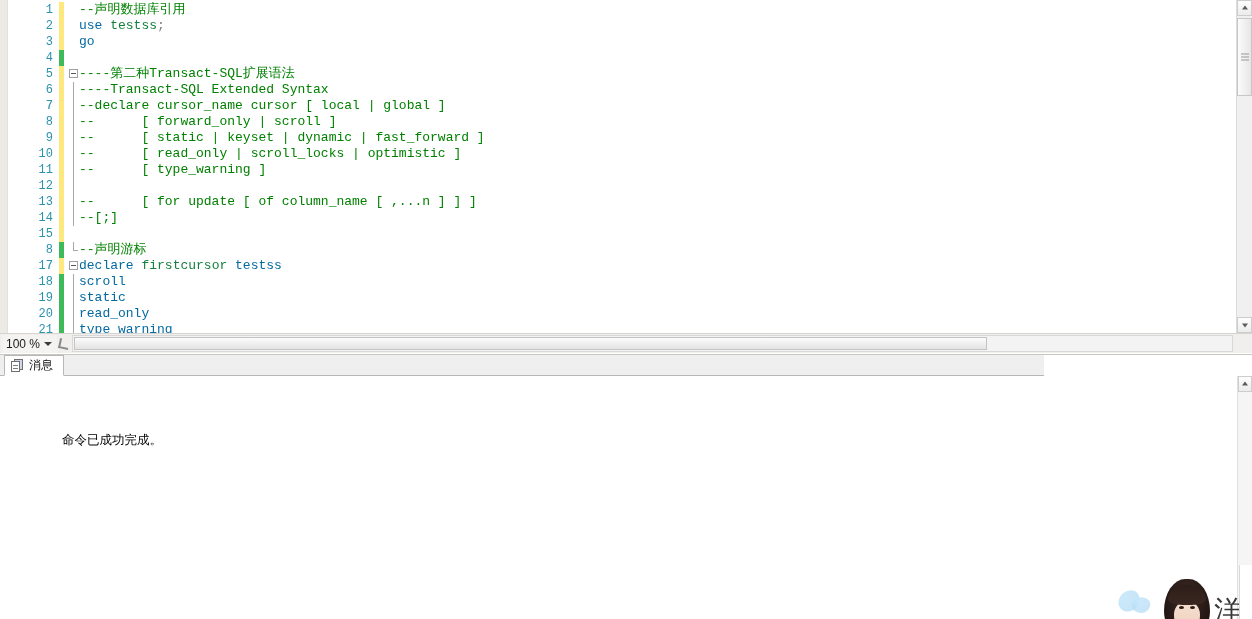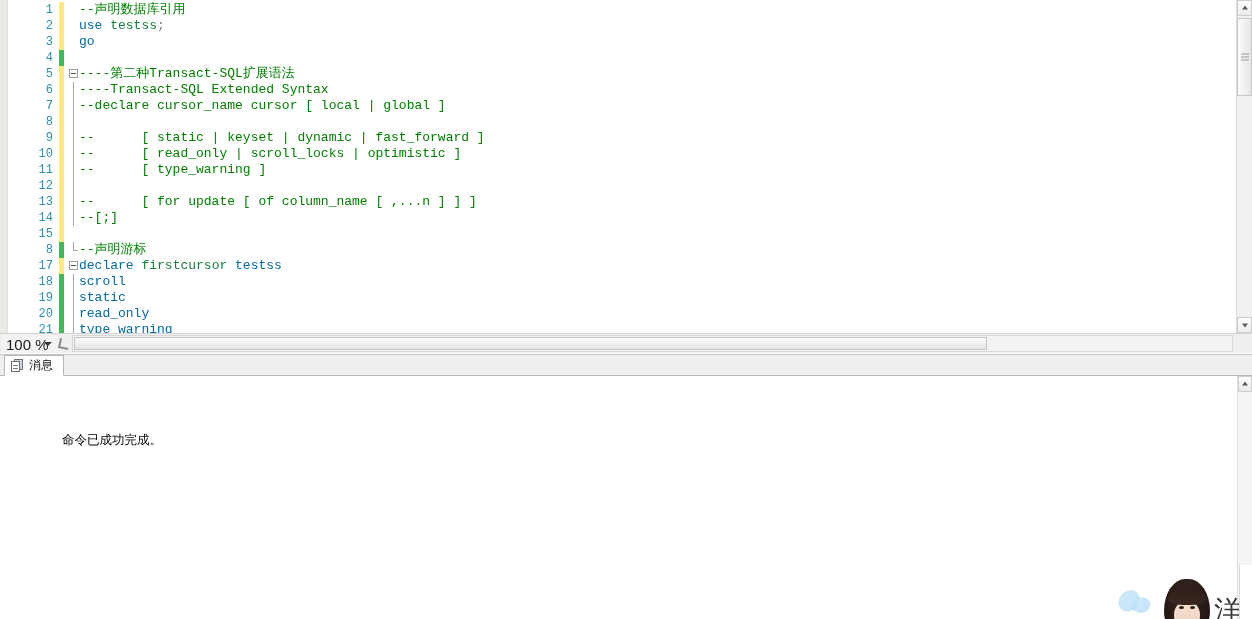--- a/index.html
+++ b/index.html
@@ -194,21 +194,21 @@
     box-sizing: border-box;
   }
   #zoom-combo {
     position: absolute;
     left: 2px; top: 1px;
     width: 55px; height: 18px;
     background: #f4f3f1;
     display: flex;
     align-items: center;
     font-family: "Liberation Sans", sans-serif;
-    font-size: 15px;
+    font-size: 12px;
     color: #1a1a1a;
   }
   #zoom-value { padding-left: 4px; }
   #zoom-caret {
     position: absolute;
     right: 5px; top: 7px;
     width: 0; height: 0;
     border-left: 4px solid transparent;
     border-right: 4px solid transparent;
     border-top: 4px solid #3a3a3a;
@@ -248,21 +248,21 @@
     position: absolute;
     left: 0; top: 354px;
     width: 1252px; height: 265px;
     background: #ffffff;
     border-top: 1px solid #c8c6c2;
     box-sizing: border-box;
   }
   #results-tabstrip {
     position: absolute;
     left: 0; top: 0;
-    width: 1252px; height: 21px;
+    width: 1044px; height: 21px;
     background: #efefef;
     border-bottom: 1px solid #b9b7b3;
     box-sizing: border-box;
   }
   #tab-messages {
     position: absolute;
     left: 4px; top: 0;
     height: 21px;
     padding: 0 10px 0 6px;
     background: #ffffff;
@@ -453,20 +453,21 @@
               <span class="vline"></span>
             </span>
             <span class="code-text"><span class="tok-comment">--declare cursor_name cursor [ local | global ]</span></span>
           </div>
           <div class="code-row">
             <span class="ln">8</span>
             <span class="bar yellow"></span>
             <span class="outline">
               <span class="vline"></span>
             </span>
+            <span class="code-text"><span class="tok-comment">--      [ forward_only | scroll ]</span></span>
           </div>
           <div class="code-row">
             <span class="ln">9</span>
             <span class="bar yellow"></span>
             <span class="outline">
               <span class="vline"></span>
             </span>
             <span class="code-text"><span class="tok-comment">--      [ static | keyset | dynamic | fast_forward ]</span></span>
           </div>
           <div class="code-row">

